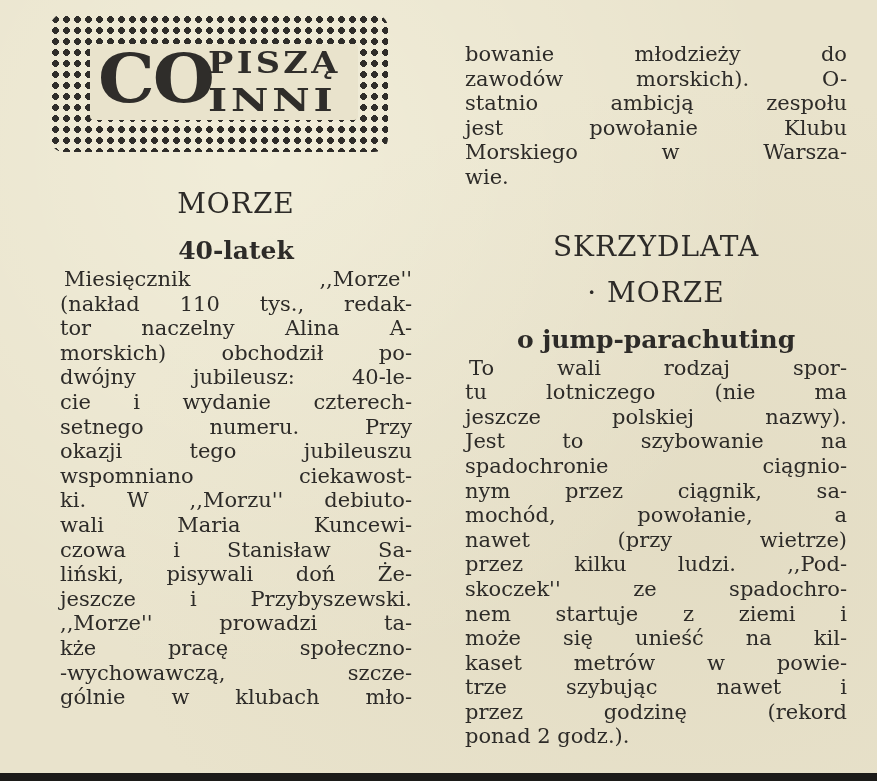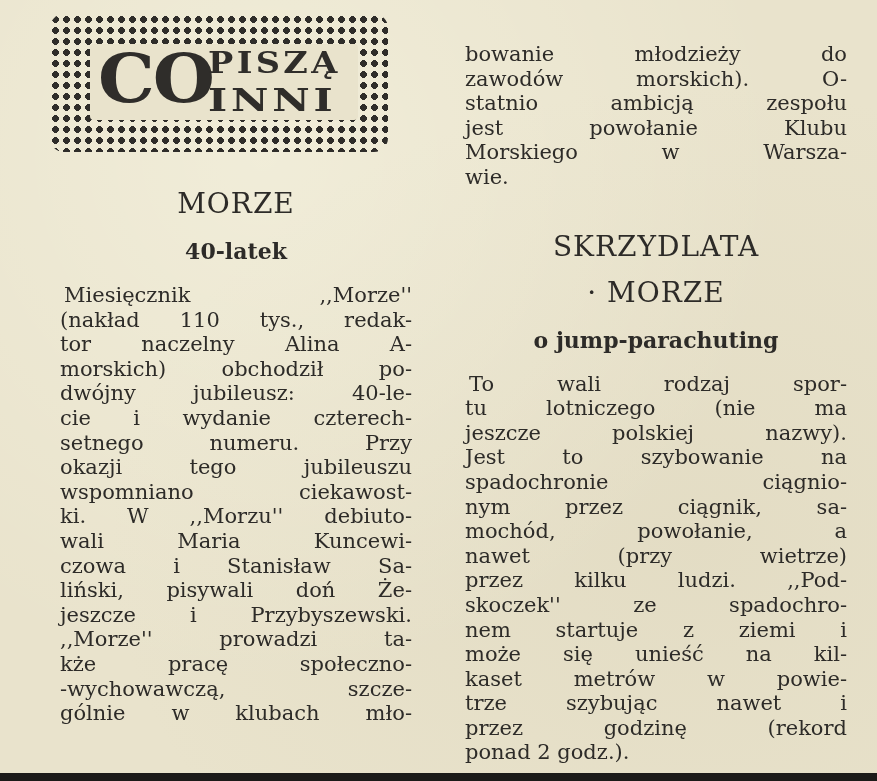--- a/index.html
+++ b/index.html
@@ -58,21 +58,21 @@
   .col-left { left: 60px; width: 352px; top: 173px; }
   .col-right { left: 465px; width: 382px; top: 42px; }
   .line { display: block; text-align: justify; text-align-last: justify; white-space: nowrap; height: 24.6px; overflow: visible; }
   .line.last { text-align-last: left; }
   .head1 {
     text-align: center; font-family: "DejaVu Serif", serif; font-weight: normal;
     font-size: 28px; line-height: 30px; letter-spacing: 1px; margin: 16px;
   }
   .head2 {
     text-align: center; font-family: "DejaVu Serif", serif; font-weight: bold;
-    font-size: 22px; line-height: 32px; margin: 16px;
+    font-size: 25px; line-height: 32px; margin: 0;
   }
   .gap { height: 26px; }
 </style>
 </head>
 <body>
 
 <div class="page">
 
   <div class="logo">
     <div class="logo-inner">

